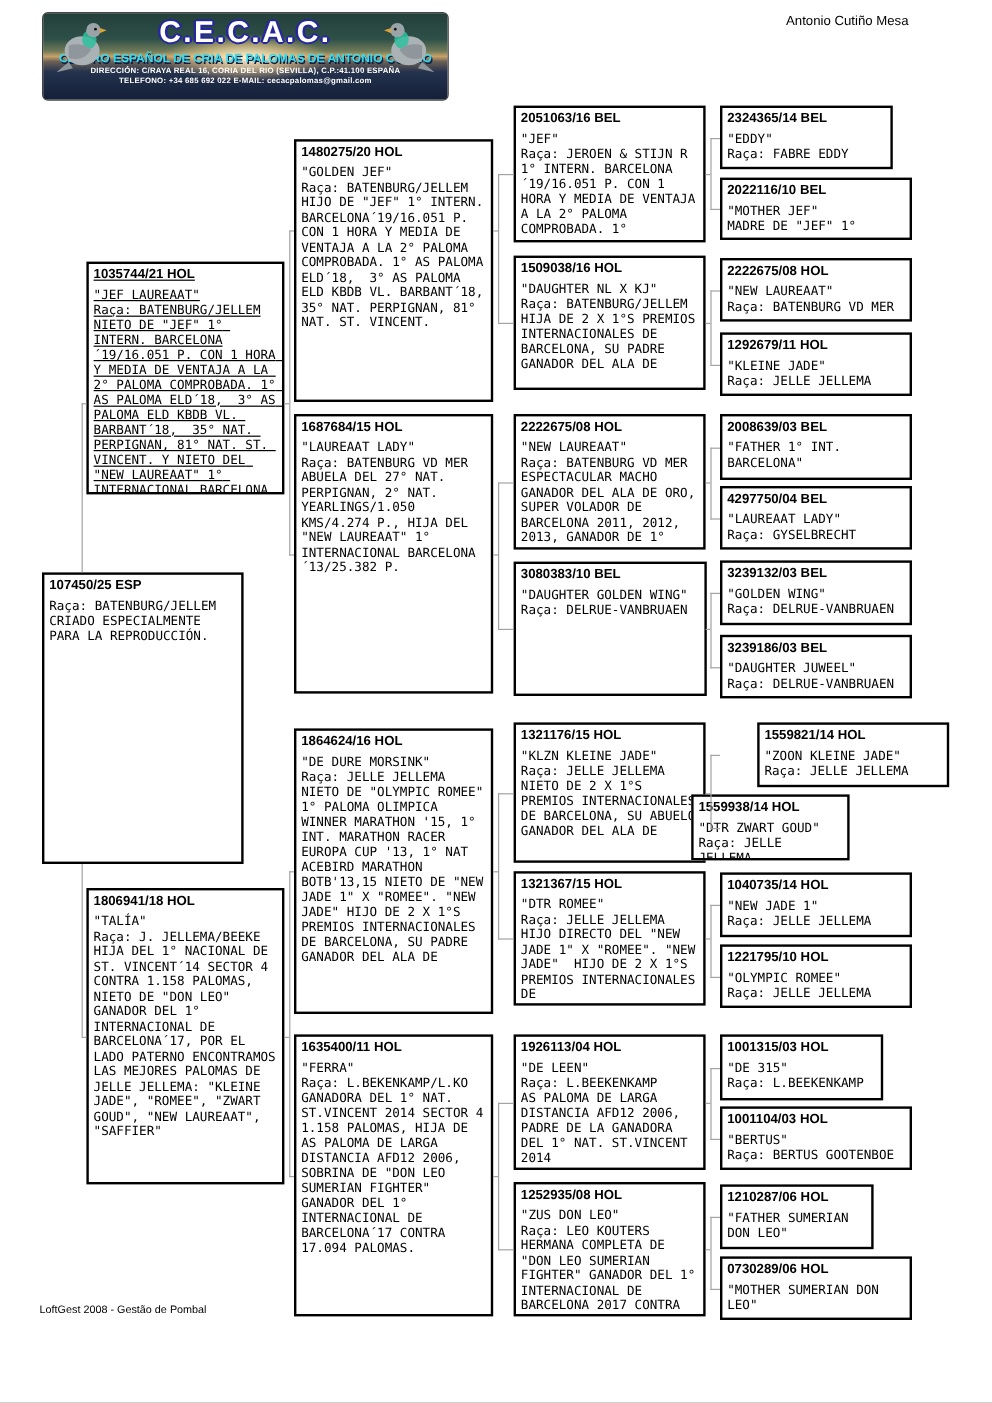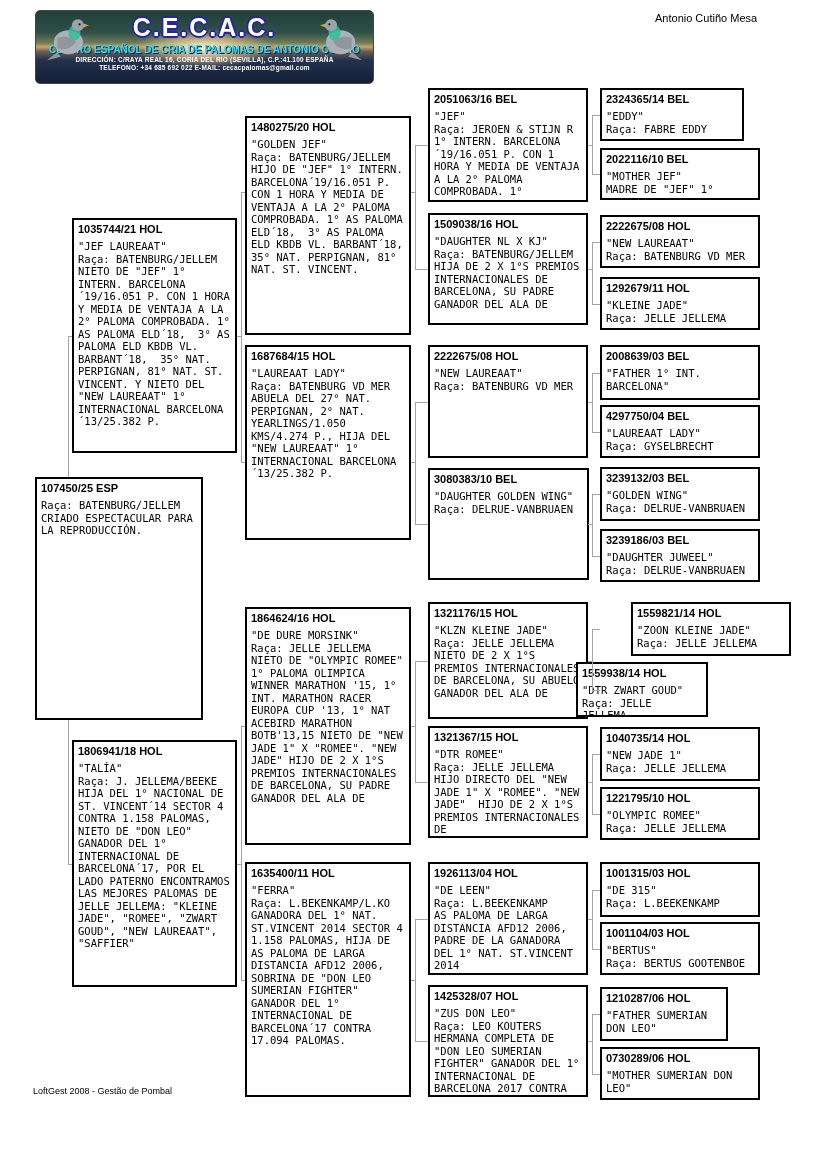--- a/index.html
+++ b/index.html
@@ -63,41 +63,41 @@
     <div class="banner-small">DIRECCIÓN: C/RAYA REAL 16, CORIA DEL RIO (SEVILLA), C.P.:41.100 ESPAÑA</div>
     <div class="banner-small">TELEFONO: +34 685 692 022    E-MAIL: cecacpalomas@gmail.com</div>
   </div>
 
   <div class="owner">Antonio Cutiño Mesa</div>
 
   <div id="tree">
       <div class="pbox" style="left: 35px; top: 477px; width: 168px; height: 243px;">
         <div class="b-ring">107450/25 ESP</div>
         <div class="b-race">Raça: BATENBURG/JELLEM</div>
-        <div class="b-info">CRIADO ESPECTACULAR PARA LA REPRODUCCIÓN.</div>
-      </div>
-      <div class="pbox" style="left: 72px; top: 218px; width: 165px; height: 235px;">
+        <div class="b-info">CRIADO ESPECIALMENTE PARA LA REPRODUCCIÓN.</div>
+      </div>
+      <div class="pbox" style="left: 72px; top: 218px; width: 165px; height: 194px; text-decoration: underline;">
         <div class="b-ring">1035744/21 HOL</div>
         <div class="b-name">"JEF LAUREAAT"</div>
         <div class="b-race">Raça: BATENBURG/JELLEM</div>
         <div class="b-info">NIETO DE "JEF" 1° INTERN. BARCELONA´19/16.051 P. CON 1 HORA Y MEDIA DE VENTAJA A LA 2° PALOMA COMPROBADA. 1° AS PALOMA ELD´18,  3° AS PALOMA ELD KBDB VL. BARBANT´18,  35° NAT. PERPIGNAN, 81° NAT. ST. VINCENT. Y NIETO DEL "NEW LAUREAAT" 1° INTERNACIONAL BARCELONA´13/25.382 P.</div>
       </div>
       <div class="pbox" style="left: 72px; top: 740px; width: 165px; height: 247px;">
         <div class="b-ring">1806941/18 HOL</div>
         <div class="b-name">"TALÍA"</div>
         <div class="b-race">Raça: J. JELLEMA/BEEKE</div>
         <div class="b-info">HIJA DEL 1° NACIONAL DE ST. VINCENT´14 SECTOR 4 CONTRA 1.158 PALOMAS, NIETO DE "DON LEO" GANADOR DEL 1° INTERNACIONAL DE BARCELONA´17, POR EL LADO PATERNO ENCONTRAMOS LAS MEJORES PALOMAS DE JELLE JELLEMA: "KLEINE JADE", "ROMEE", "ZWART GOUD", "NEW LAUREAAT", "SAFFIER"</div>
       </div>
       <div class="pbox" style="left: 245px; top: 88px; width: 166px; height: 219px; margin-top: 28px;">
         <div class="b-ring">1480275/20 HOL</div>
         <div class="b-name">"GOLDEN JEF"</div>
         <div class="b-race">Raça: BATENBURG/JELLEM</div>
         <div class="b-info">HIJO DE "JEF" 1° INTERN. BARCELONA´19/16.051 P. CON 1 HORA Y MEDIA DE VENTAJA A LA 2° PALOMA COMPROBADA. 1° AS PALOMA ELD´18,  3° AS PALOMA ELD KBDB VL. BARBANT´18,  35° NAT. PERPIGNAN, 81° NAT. ST. VINCENT.</div>
       </div>
-      <div class="pbox" style="left: 245px; top: 345px; width: 166px; height: 195px;">
+      <div class="pbox" style="left: 245px; top: 345px; width: 166px; height: 233px;">
         <div class="b-ring">1687684/15 HOL</div>
         <div class="b-name">"LAUREAAT LADY"</div>
         <div class="b-race">Raça: BATENBURG VD MER</div>
         <div class="b-info">ABUELA DEL 27° NAT. PERPIGNAN, 2° NAT. YEARLINGS/1.050 KMS/4.274 P., HIJA DEL "NEW LAUREAAT" 1° INTERNACIONAL BARCELONA´13/25.382 P.</div>
       </div>
       <div class="pbox" style="left: 245px; top: 607px; width: 166px; height: 238px;">
         <div class="b-ring">1864624/16 HOL</div>
         <div class="b-name">"DE DURE MORSINK"</div>
         <div class="b-race">Raça: JELLE JELLEMA</div>
         <div class="b-info">NIETO DE "OLYMPIC ROMEE"  1° PALOMA OLIMPICA WINNER MARATHON '15, 1° INT. MARATHON RACER EUROPA CUP '13, 1° NAT ACEBIRD MARATHON BOTB'13,15 NIETO DE "NEW JADE 1" X "ROMEE". "NEW JADE" HIJO DE 2 X 1°S PREMIOS INTERNACIONALES DE BARCELONA, SU PADRE GANADOR DEL ALA DE</div>
@@ -117,20 +117,21 @@
       <div class="pbox" style="left: 428px; top: 213px; width: 160px; height: 112px;">
         <div class="b-ring">1509038/16 HOL</div>
         <div class="b-name">"DAUGHTER NL X KJ"</div>
         <div class="b-race">Raça: BATENBURG/JELLEM</div>
         <div class="b-info">HIJA DE 2 X 1°S PREMIOS INTERNACIONALES DE BARCELONA, SU PADRE GANADOR DEL ALA DE</div>
       </div>
       <div class="pbox" style="left: 428px; top: 345px; width: 160px; height: 113px;">
         <div class="b-ring">2222675/08 HOL</div>
         <div class="b-name">"NEW LAUREAAT"</div>
         <div class="b-race">Raça: BATENBURG VD MER</div>
+        <div class="b-info">ESPECTACULAR MACHO GANADOR DEL ALA DE ORO, SUPER VOLADOR DE BARCELONA 2011, 2012, 2013, GANADOR DE 1°</div>
       </div>
       <div class="pbox" style="left: 428px; top: 468px; width: 161px; height: 112px;">
         <div class="b-ring">3080383/10 BEL</div>
         <div class="b-name">"DAUGHTER GOLDEN WING"</div>
         <div class="b-race">Raça: DELRUE-VANBRUAEN</div>
       </div>
       <div class="pbox" style="left: 428px; top: 602px; width: 160px; height: 117px;">
         <div class="b-ring">1321176/15 HOL</div>
         <div class="b-name">"KLZN KLEINE JADE"</div>
         <div class="b-race">Raça: JELLE JELLEMA</div>
@@ -142,21 +143,21 @@
         <div class="b-race">Raça: JELLE JELLEMA</div>
         <div class="b-info">HIJO DIRECTO DEL "NEW JADE 1" X "ROMEE". "NEW JADE"  HIJO DE 2 X 1°S PREMIOS INTERNACIONALES DE</div>
       </div>
       <div class="pbox" style="left: 428px; top: 862px; width: 160px; height: 113px;">
         <div class="b-ring">1926113/04 HOL</div>
         <div class="b-name">"DE LEEN"</div>
         <div class="b-race">Raça: L.BEEKENKAMP</div>
         <div class="b-info">AS PALOMA DE LARGA DISTANCIA AFD12 2006, PADRE DE LA GANADORA DEL 1° NAT. ST.VINCENT 2014</div>
       </div>
       <div class="pbox" style="left: 428px; top: 985px; width: 160px; height: 112px;">
-        <div class="b-ring">1425328/07 HOL</div>
+        <div class="b-ring">1252935/08 HOL</div>
         <div class="b-name">"ZUS DON LEO"</div>
         <div class="b-race">Raça: LEO KOUTERS</div>
         <div class="b-info">HERMANA COMPLETA DE "DON LEO SUMERIAN FIGHTER" GANADOR DEL 1° INTERNACIONAL DE BARCELONA 2017 CONTRA</div>
       </div>
       <div class="pbox" style="left: 600px; top: 88px; width: 144px; height: 53px;">
         <div class="b-ring">2324365/14 BEL</div>
         <div class="b-name">"EDDY"</div>
         <div class="b-race">Raça: FABRE EDDY</div>
       </div>
       <div class="pbox" style="left: 600px; top: 148px; width: 160px; height: 52px;">
@@ -206,21 +207,21 @@
       <div class="pbox" style="left: 600px; top: 727px; width: 160px; height: 54px;">
         <div class="b-ring">1040735/14 HOL</div>
         <div class="b-name">"NEW JADE 1"</div>
         <div class="b-race">Raça: JELLE JELLEMA</div>
       </div>
       <div class="pbox" style="left: 600px; top: 787px; width: 160px; height: 53px;">
         <div class="b-ring">1221795/10 HOL</div>
         <div class="b-name">"OLYMPIC ROMEE"</div>
         <div class="b-race">Raça: JELLE JELLEMA</div>
       </div>
-      <div class="pbox" style="left: 600px; top: 862px; width: 160px; height: 55px;">
+      <div class="pbox" style="left: 600px; top: 862px; width: 136px; height: 55px;">
         <div class="b-ring">1001315/03 HOL</div>
         <div class="b-name">"DE 315"</div>
         <div class="b-race">Raça: L.BEEKENKAMP</div>
       </div>
       <div class="pbox" style="left: 600px; top: 922px; width: 160px; height: 53px;">
         <div class="b-ring">1001104/03 HOL</div>
         <div class="b-name">"BERTUS"</div>
         <div class="b-race">Raça: BERTUS GOOTENBOE</div>
       </div>
       <div class="pbox" style="left: 600px; top: 987px; width: 128px; height: 54px;">

